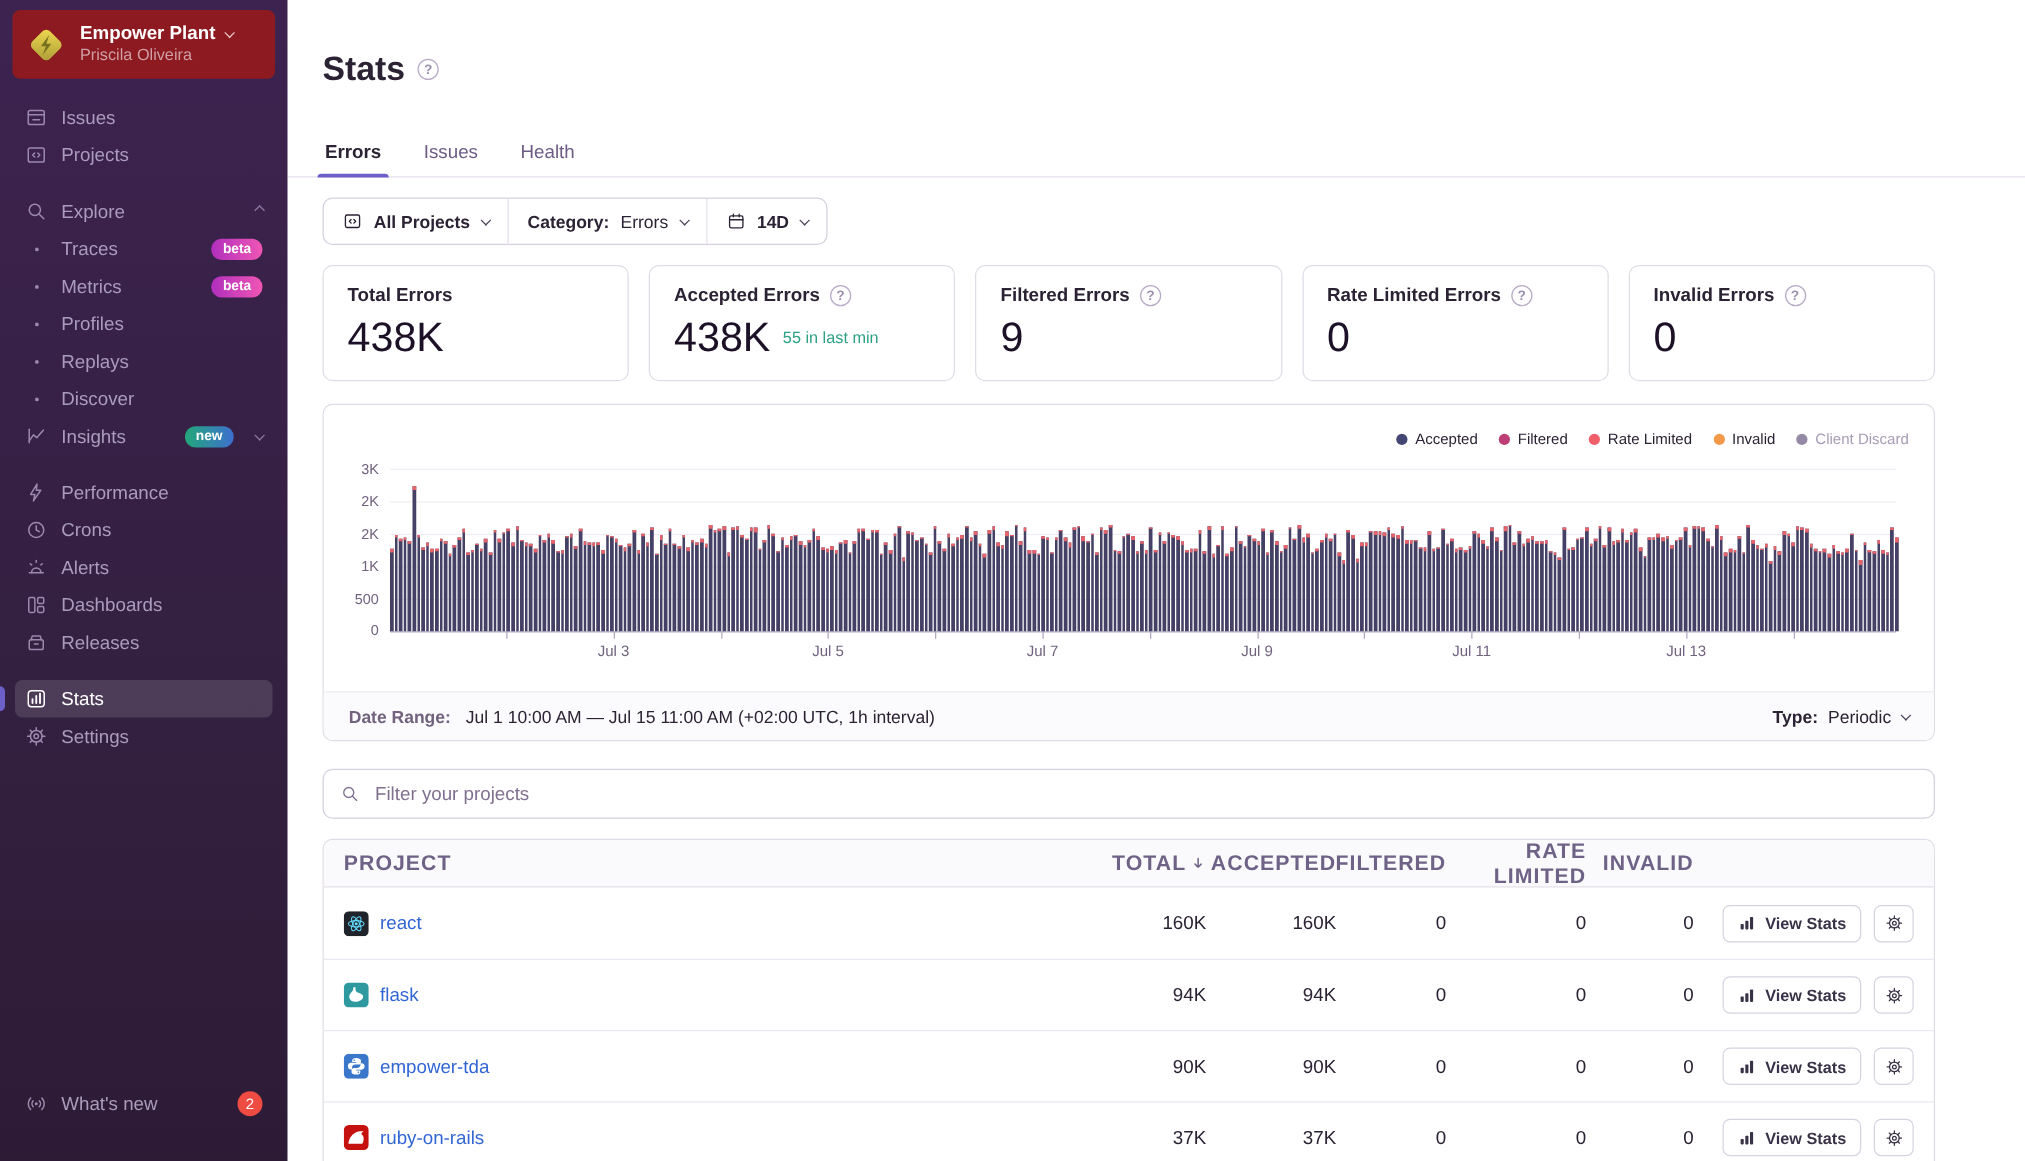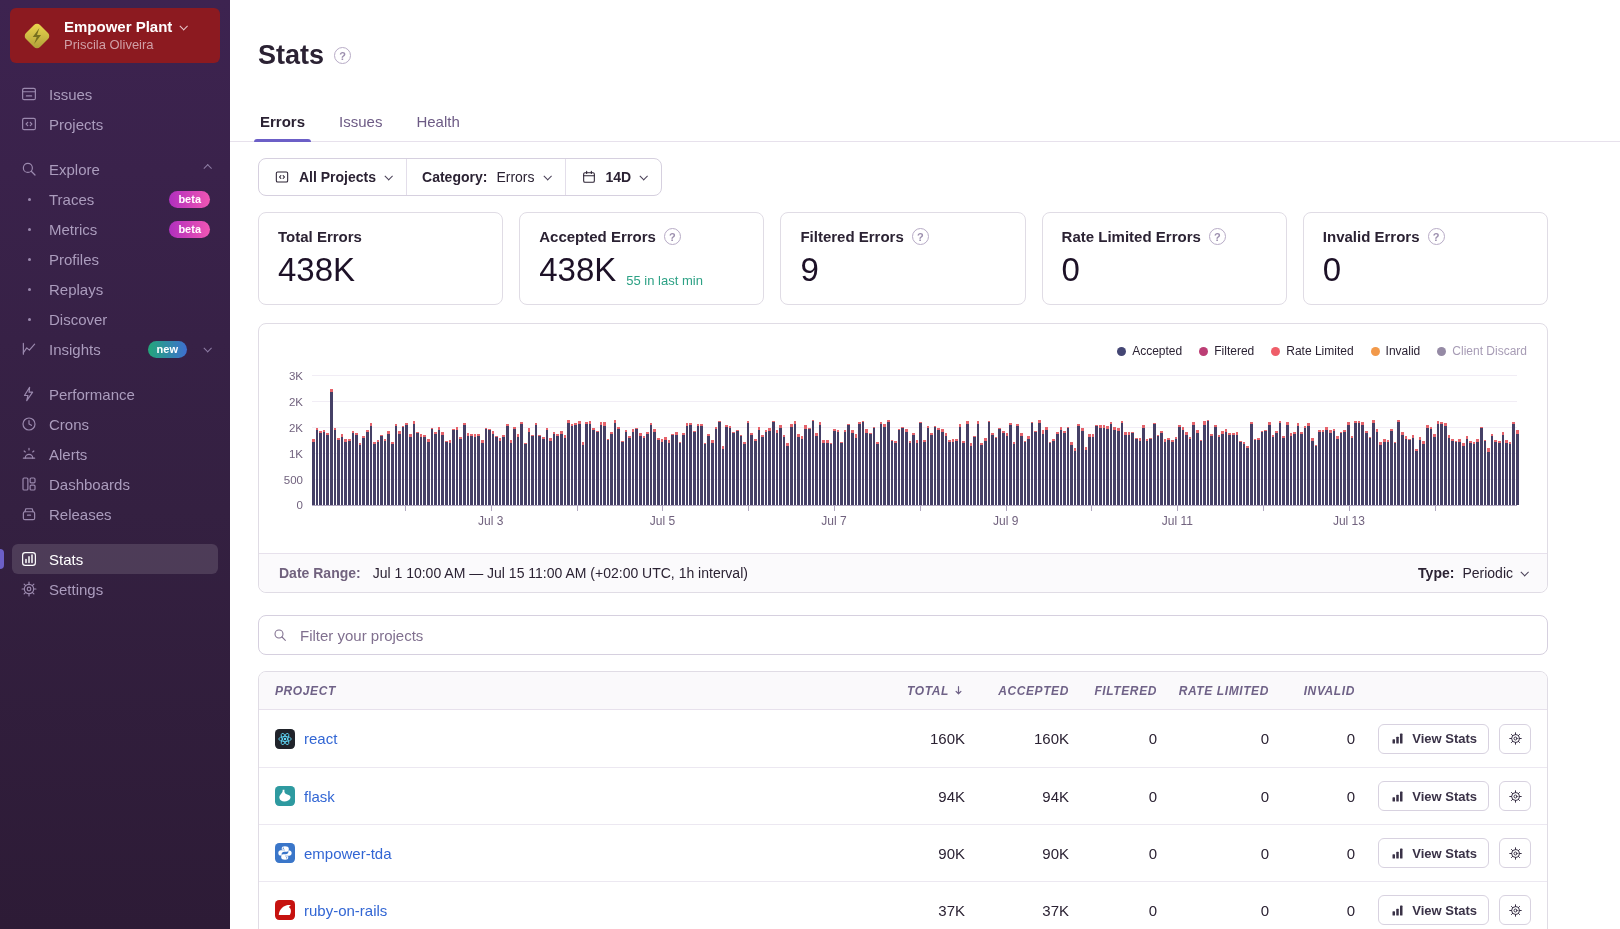--- a/index.html
+++ b/index.html
@@ -73,21 +73,21 @@
   .filter-bar { margin-top:16px; display:inline-flex; align-items:stretch; border:1px solid #d6d0df; border-radius:8px; height:38px; background:#fff; }
   .filter-seg { display:flex; align-items:center; gap:9px; padding:0 15px; font-size:14px; cursor:pointer; }
   .filter-seg + .filter-seg { border-left:1px solid #e3deea; }
   .filter-seg .icon { color:#2b2233; }
   .filter-seg b { font-weight:700; }
   .filter-seg .chev { color:#4a4158; }
 
   .cards { display:flex; gap:16px; margin-top:16px; }
   .card { flex:1; border:1px solid #e0dce5; border-radius:8px; padding:15px 19px 16px; background:#fff; }
   .card-title { font-size:15px; font-weight:700; color:#2b2233; display:flex; align-items:center; gap:8px; }
-  .card-value { font-size:33px; color:#1d1127; margin-top:7px; display:flex; align-items:flex-end; gap:10px; line-height:1.1; }
+  .card-value { font-size:33px; color:#1d1127; margin-top:7px; display:flex; align-items:center; gap:10px; line-height:1.1; }
   .card-sub { font-size:13px; color:#2da185; }
 
   .chart-panel { margin-top:18px; border:1px solid #e0dce5; border-radius:8px; background:#fff; }
   .chart-area { position:relative; height:229px; }
   .legend { position:absolute; top:20px; right:20px; display:flex; gap:17px; font-size:12px; color:#2b2233; }
   .legend-item { display:flex; align-items:center; gap:6px; cursor:pointer; }
   .legend-dot { width:9px; height:9px; border-radius:50%; flex:none; }
   .legend-item.inactive { color:#a79cb5; }
   .plot { position:absolute; left:53px; right:30px; bottom:47px; height:129px; border-bottom:1px solid #b1a8c0; }
   .grid-line { position:absolute; left:0; right:0; height:1px; background:#f1edf5; }
@@ -113,21 +113,21 @@
     margin-top:22px; display:flex; align-items:center; gap:10px;
     border:1px solid #d6d0df; border-radius:8px; height:40px; padding:0 13px; background:#fff;
   }
   .search-box .icon { color:#80708f; }
   .search-box input { border:0; outline:0; flex:1; font-size:15px; color:#2b2233; font-family:inherit; background:transparent; }
   .search-box input::placeholder { color:#80708f; }
 
   .table-panel { margin-top:16px; border:1px solid #e0dce5; border-radius:8px; overflow:hidden; background:#fff; }
   .thead {
     display:flex; align-items:center; background:#faf9fb; border-bottom:1px solid #e7e1ec;
-    height:38px; padding:0 16px; font-size:12px; font-weight:700; letter-spacing:.05em; color:#6f6287;font-style:italic;
+    height:38px; padding:0 16px; font-size:17px; font-weight:700; letter-spacing:.05em; color:#6f6287;
   }
   .trow { display:flex; align-items:center; height:57px; padding:0 16px; border-top:1px solid #ece8f1; }
   .trow:first-of-type { border-top:0; }
   .col-project { flex:1; display:flex; align-items:center; }
   .col-num { width:104px; text-align:right; flex:none; }
   .col-num.w-filtered { width:88px; }
   .col-num.w-rate { width:112px; }
   .col-num.w-invalid { width:86px; }
   .col-actions { width:176px; flex:none; display:flex; justify-content:flex-end; gap:10px; }
   .thead .col-num { display:flex; justify-content:flex-end; align-items:center; gap:3px; }
@@ -295,20 +295,30 @@
           <svg width="18" height="18" viewBox="0 0 24 24" fill="none" stroke="currentColor" stroke-width="1.6" stroke-linecap="round" stroke-linejoin="round">
             <circle cx="12" cy="12" r="6.2"></circle>
             <circle cx="12" cy="12" r="2.4"></circle>
             <path d="M12 2.8v3M12 18.2v3M2.8 12h3M18.2 12h3M5.5 5.5l2.1 2.1M16.4 16.4l2.1 2.1M18.5 5.5l-2.1 2.1M7.6 16.4l-2.1 2.1"></path>
           </svg>
         </span>
         <span>Settings</span>
       </div>
     </nav>
   <div class="sidebar-footer" id="sidebar-footer">
+      <div class="nav-item">
+        <span class="icon">
+          <svg width="18" height="18" viewBox="0 0 24 24" fill="none" stroke="currentColor" stroke-width="1.6" stroke-linecap="round" stroke-linejoin="round">
+            <circle cx="12" cy="12" r="1.6" fill="currentColor" stroke="none"></circle>
+            <path d="M8.8 15.2a4.6 4.6 0 0 1 0-6.4M15.2 8.8a4.6 4.6 0 0 1 0 6.4M6 18a8.4 8.4 0 0 1 0-12M18 6a8.4 8.4 0 0 1 0 12"></path>
+          </svg>
+        </span>
+        <span>What's new</span>
+        <span class="badge-count">2</span>
+      </div>
       <div class="nav-gap"></div>
     </div>
 </aside>
 
 <main class="main">
   <div class="main-inner">
     <h1 class="page-title">
       <span>Stats</span>
       <span class="help-circle">?</span>
     </h1>

